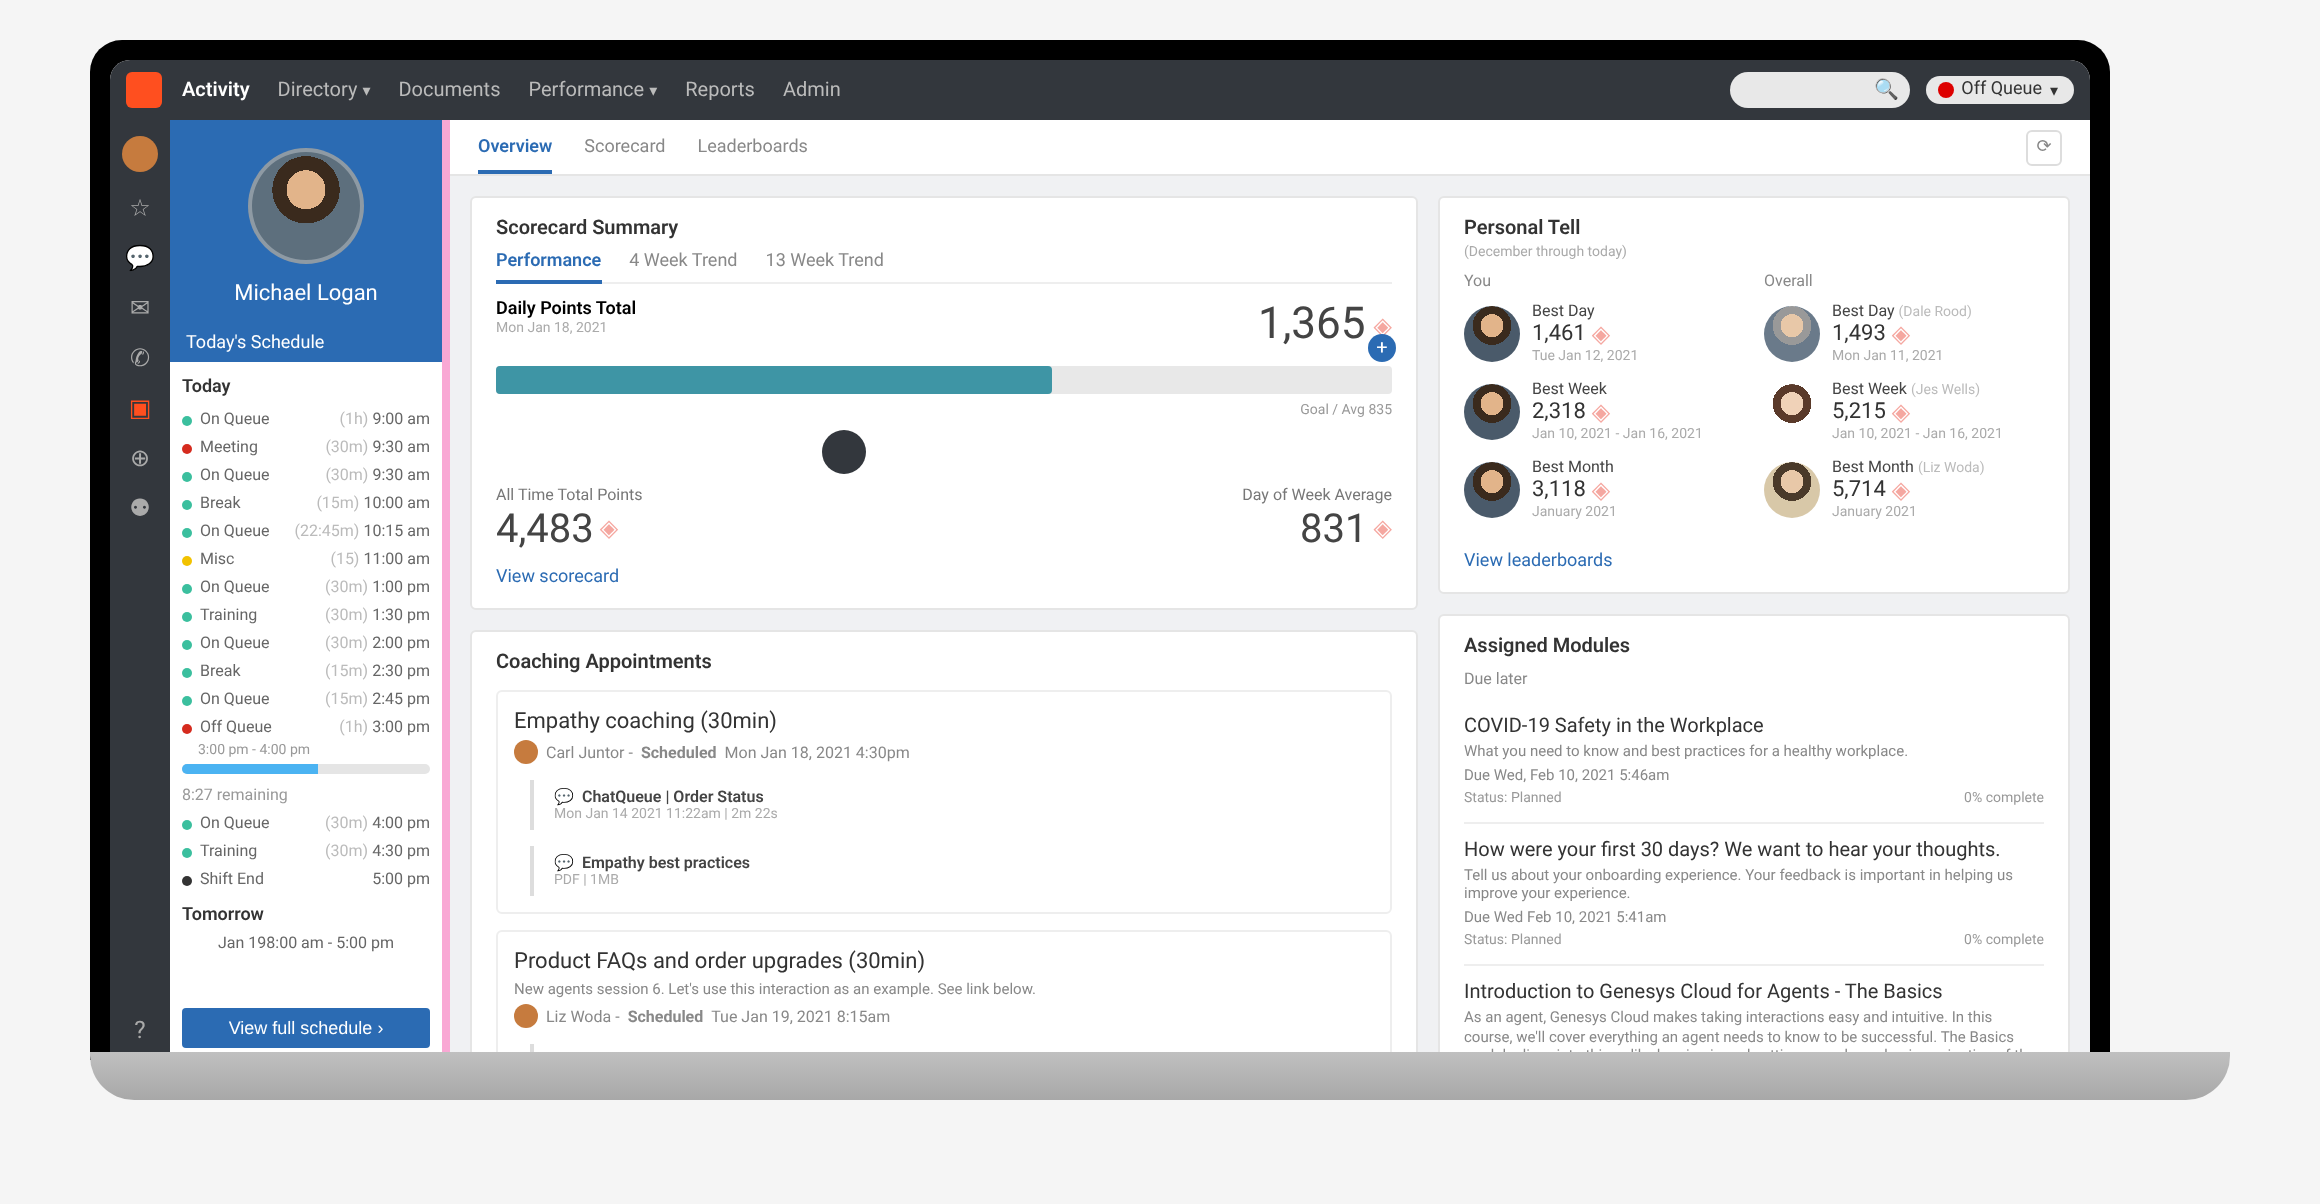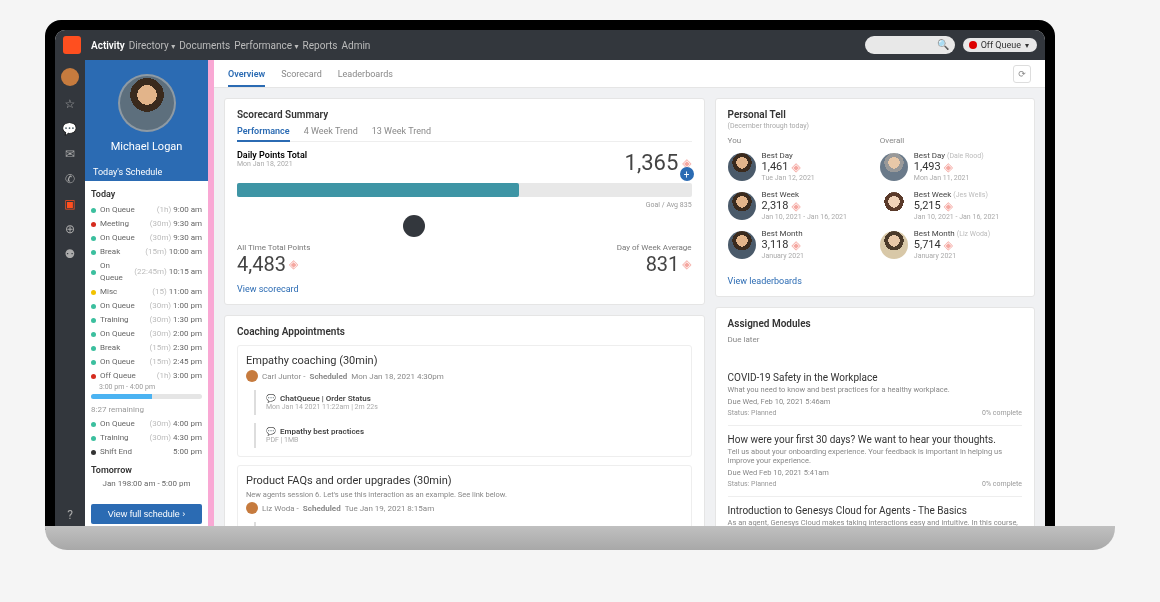--- a/index.html
+++ b/index.html
@@ -2,33 +2,33 @@
 <html><head>
 <meta charset="utf-8">
 <style>
 * { margin:0; padding:0; box-sizing:border-box; }
 body { font-family:-apple-system,BlinkMacSystemFont,"Segoe UI",Roboto,sans-serif; background:#f5f5f5; display:flex; justify-content:center; padding:20px 0; }
 .laptop { background:#000; border-radius:16px 16px 0 0; padding:10px 10px 0 10px; width:1010px; }
 .laptop-base { background:linear-gradient(#c0c0c0,#a8a8a8); height:24px; width:1070px; margin:-4px auto 0; border-radius:0 0 22px 22px; position:relative; }
 .screen { background:#fff; border-radius:10px 10px 0 0; overflow:hidden; height:500px; display:flex; flex-direction:column; }
 .topbar { background:#33373d; height:30px; display:flex; align-items:center; padding:0 8px; color:#fff; font-size:10px; position:relative; }
 .topbar .hub { width:18px; height:18px; background:#ff4f1f; border-radius:3px; margin-right:10px; display:flex; align-items:center; justify-content:center; }
-.topbar .nav { display:flex; gap:4px; align-items:center; }
+.topbar .nav { display:flex; gap:14px; align-items:center; }
 .topbar .nav span { color:#bbb; cursor:pointer; }
 .topbar .nav span.active { color:#fff; font-weight:600; }
 .topbar .right { margin-left:auto; display:flex; align-items:center; gap:8px; }
 .searchbox { background:#e8e8e8; border-radius:12px; width:90px; height:18px; position:relative; }
 .searchbox .mag { position:absolute; right:5px; top:3px; font-size:10px; color:#888; }
 .offq { background:#e8e8e8; color:#333; border-radius:12px; padding:2px 8px 2px 6px; font-size:9px; display:flex; align-items:center; gap:4px; }
 .offq .dot { width:8px; height:8px; border-radius:50%; background:#d00; }
 .body { flex:1; display:flex; overflow:hidden; }
 .iconrail { width:30px; background:#33373d; display:flex; flex-direction:column; align-items:center; padding-top:8px; gap:11px; color:#aaa; }
 .iconrail .ic { width:14px; height:14px; display:flex; align-items:center; justify-content:center; font-size:12px; cursor:pointer; }
 .iconrail .avatar-small { width:18px; height:18px; border-radius:50%; background:#c67b3e; }
-.profile { width:129px; background:#fff; border-right:6px solid #f9a8d4; display:flex; flex-direction:column; font-size:9px; overflow:hidden; }
+.profile { width:140px; background:#fff; border-right:4px solid #f9a8d4; display:flex; flex-direction:column; font-size:9px; overflow:hidden; }
 .profile-head { background:#2b6bb3; color:#fff; text-align:center; padding:14px 0 10px; }
 .profile-head .av { width:58px; height:58px; border-radius:50%; margin:0 auto 8px; background:radial-gradient(circle at 50% 35%,#e2b48a 0 22%,#3a2a1d 22% 38%,#5d6f7d 38% 100%); border:2px solid rgba(255,255,255,.3); }
 .profile-head .name { font-size:11px; }
 .sched-title { background:#2b6bb3; color:#fff; font-size:9px; padding:4px 8px; }
 .sched-list { flex:1; overflow:hidden; padding:4px 6px; }
 .sched-list .day { font-weight:600; color:#333; margin:4px 0; }
 .row { display:flex; align-items:center; padding:1px 0; color:#666; font-size:8px; line-height:12px; }
 .row .dot { width:5px; height:5px; border-radius:50%; margin-right:4px; flex-shrink:0; }
 .row .lbl { flex:1; }
 .row .dur { color:#bbb; margin-right:2px; }
@@ -82,21 +82,21 @@
 .coach-item .t { font-size:11px; color:#333; }
 .coach-item .sub2 { font-size:8px; color:#888; margin-top:3px; display:flex; align-items:center; gap:4px; }
 .coach-item .av3 { width:12px; height:12px; border-radius:50%; background:#c67b3e; }
 .interaction { border-left:2px solid #ddd; margin:8px 0 0 8px; padding:4px 0 4px 10px; }
 .interaction .it { font-size:8px; font-weight:600; color:#444; display:flex; align-items:center; gap:4px; }
 .interaction .id { font-size:7px; color:#aaa; }
 .mod { border-bottom:1px solid #eee; padding:8px 0; }
 .mod .mt { font-size:10px; color:#333; }
 .mod .md { font-size:7.5px; color:#888; margin:2px 0; line-height:1.3; }
 .mod .mf { display:flex; justify-content:space-between; font-size:7px; color:#999; }
-.due-latr { font-size:8px; color:#888; margin-bottom:20px; }
+.due-latr { font-size:8px; color:#888; margin-bottom:6px; }
 .caret { font-size:8px; }
 </style>
 </head>
 <body>
 
 <div>
 <div class="laptop">
 <div class="screen">
 
 <div class="topbar">

